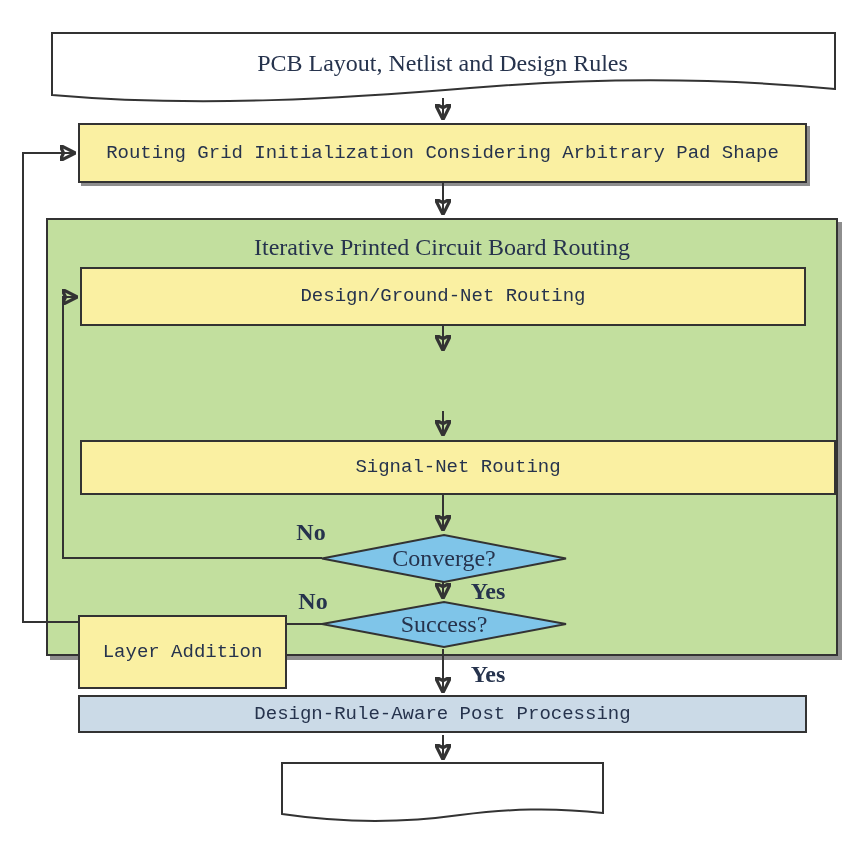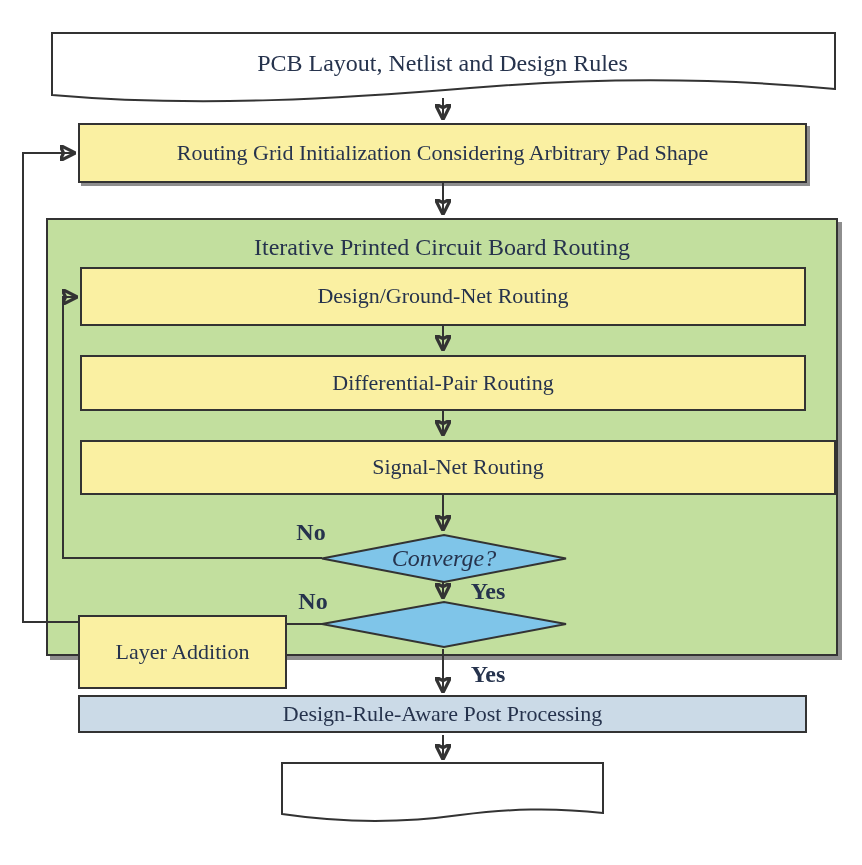--- a/index.html
+++ b/index.html
@@ -8,45 +8,45 @@
     width:862px;height:865px;
     background:#ffffff;
     font-family:"Liberation Serif","DejaVu Serif",serif;
     color:var(--text, #26334D);
     overflow:hidden;
   }
   .node{
     position:absolute;
     display:flex;align-items:center;justify-content:center;
     text-align:center;
-    font-size:22px;
+    font-size:19px;
     line-height:1.1;
     box-sizing:border-box;
     border:2px solid var(--stroke,#333);
+    font-family:Liberation Mono, monospace;
   }
   .process{ background:var(--process_fill,#FAF0A2); }
   .group-box{
     position:absolute;
     box-sizing:border-box;
     border:2px solid var(--stroke,#333);
     background:var(--group_fill,#C2DF9E);
     box-shadow:4px 4px 0 var(--shadow,#8e8e8e);
   }
   .shadowed{ box-shadow:3px 3px 0 var(--shadow,#8e8e8e); }
   .post{ background:var(--post_fill,#CBDAE7); }
   .group-title{
     position:absolute;
     text-align:center;
     font-size:24px;
   }
   .dia-text{
     position:absolute;
     display:flex;align-items:center;justify-content:center;
     font-size:24px;
-    font-style:italic;
   }
   .doc-text{
     position:absolute;
     display:flex;align-items:center;justify-content:center;
     font-size:24px;
   }
   .edge-label{
     position:absolute;
     font-size:24px;
     text-align:center;
@@ -72,32 +72,32 @@
 
   <svg class="shape-svg" style="left:50px;top:31px;" width="790" height="80" viewBox="0 0 790 80">
     <path class="doc-path" d="M2,2 L785,2 L785,58 C660,46 540,47 420,57 C300,67 150,77 2,64 Z"></path>
   </svg>
   <div class="doc-text" style="left:52px;top:40px;width:781px;height:46px;">PCB Layout, Netlist and Design Rules</div>
 
   <div class="node process shadowed" style="left:78px;top:123px;width:729px;height:60px;">Routing Grid Initialization Considering Arbitrary Pad Shape</div>
 
   <div class="node process" style="left:80px;top:267px;width:726px;height:59px;">Design/Ground-Net Routing</div>
 
-  <div class="node process" style="left:80px;top:355px;width:726px;height:56px;">Differential-Pair Routing</div>
 
   <div class="node process" style="left:80px;top:440px;width:756px;height:55px;">Signal-Net Routing</div>
 
   <svg class="shape-svg" style="left:318px;top:531px;" width="252" height="55" viewBox="0 0 252 55">
     <polygon class="dia-poly" points="4,27.5 126,4 248,27.5 126,51"></polygon>
   </svg>
   <div class="dia-text" style="left:318px;top:531px;width:252px;height:55px;">Converge?</div>
 
   <svg class="shape-svg" style="left:318px;top:598px;" width="252" height="53" viewBox="0 0 252 53">
     <polygon class="dia-poly" points="4,26 126,4 248,26 126,49"></polygon>
   </svg>
+  <div class="dia-text" style="left:318px;top:598px;width:252px;height:53px;">Success?</div>
 
   <div class="node process" style="left:78px;top:615px;width:209px;height:74px;">Layer Addition</div>
 
   <div class="node post" style="left:78px;top:695px;width:729px;height:38px;">Design-Rule-Aware Post Processing</div>
 
   <svg class="shape-svg" style="left:280px;top:761px;" width="325" height="66" viewBox="0 0 325 66">
     <path class="doc-path" d="M2,2 L323,2 L323,52 C270,46 230,48 180,54 C130,61 70,63 2,53 Z"></path>
   </svg>
 
   <div class="edge-label" style="left:286px;top:519px;width:50px;">No</div>

